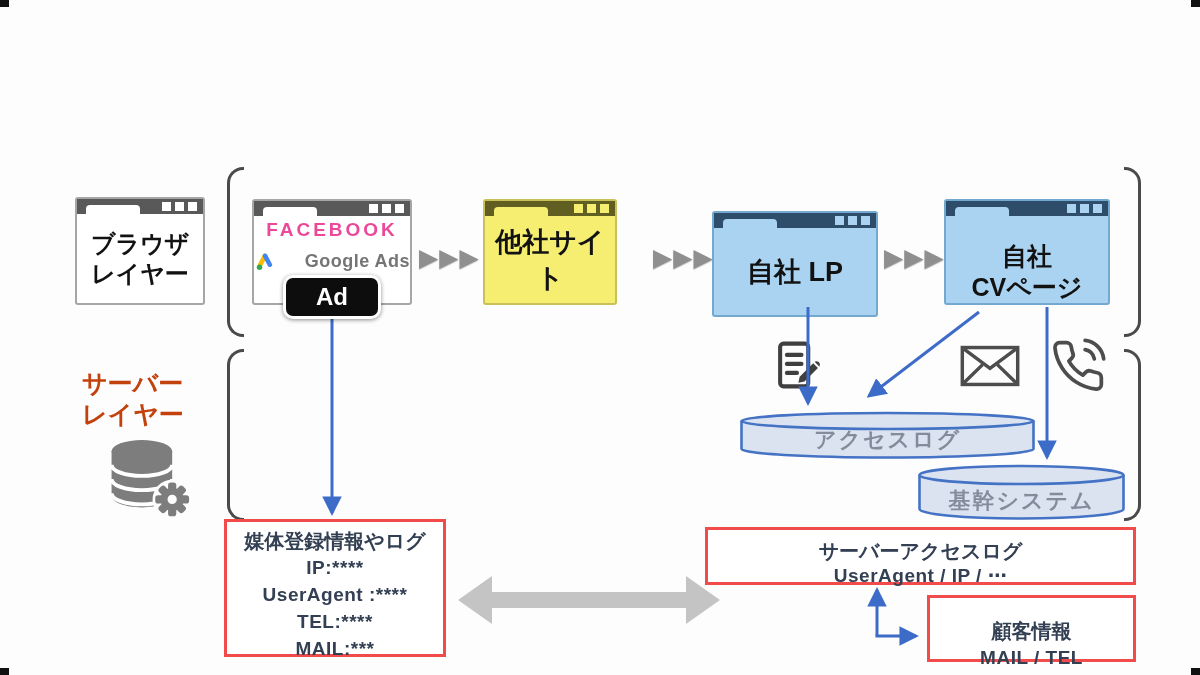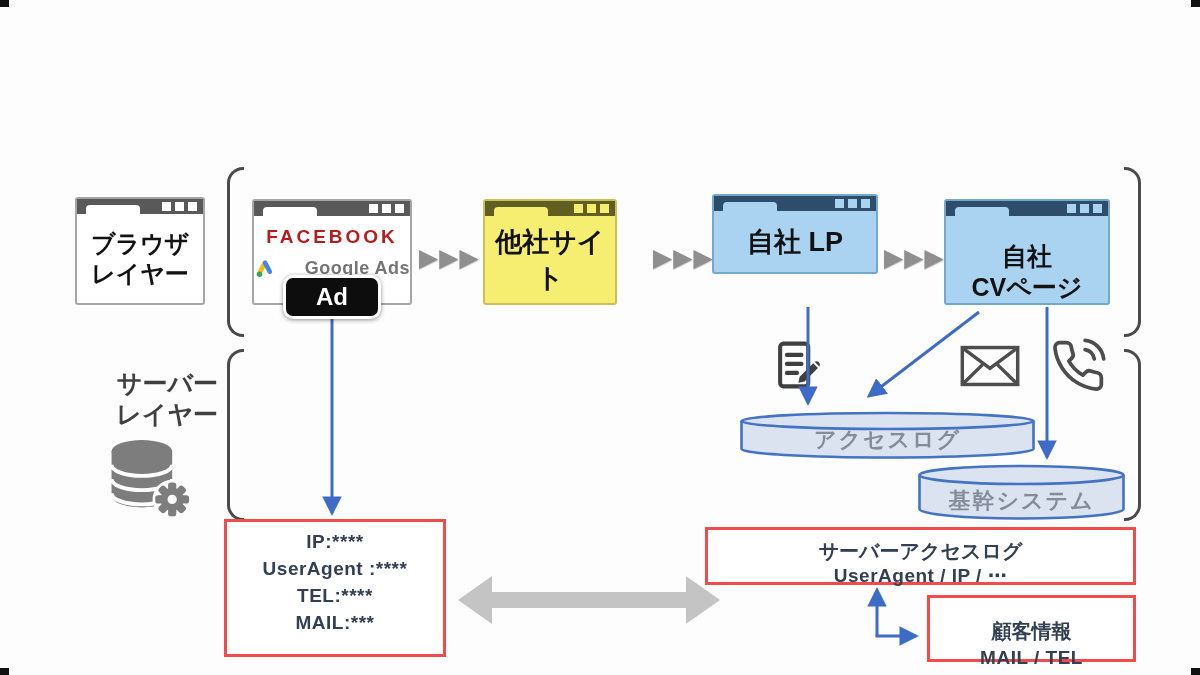--- a/index.html
+++ b/index.html
@@ -14,38 +14,38 @@
         border-radius:3px;box-sizing:border-box;}
   .bwin .bar{position:relative;height:15px;background:var(--bar,#595959);}
   .bwin .tab{position:absolute;left:9px;bottom:0;width:54px;height:9px;background:var(--body,#fff);
              border-radius:4px 4px 0 0;}
   .bwin .dots{position:absolute;right:6px;top:3px;display:flex;gap:4px;}
   .bwin .dots i{width:9px;height:9px;background:var(--body,#fff);display:block;}
   .bwin .bodytxt{position:absolute;left:0;right:0;top:15px;bottom:0;display:flex;
                  flex-direction:column;align-items:center;justify-content:center;
                  font-weight:bold;color:#121212;text-align:center;}
   
-  .fb-name{margin-top:10px;text-align:center;font-weight:bold;font-size:19px;
-           letter-spacing:3px;color:#b91c1c;}
+  .fb-name{margin-top:3px;text-align:center;font-weight:bold;font-size:19px;
+           letter-spacing:3px;color:#ec4899;}
   .gads-row{display:flex;align-items:center;justify-content:space-between;margin-top:9px;}
   .gads-text{font-size:18px;font-weight:bold;color:#757575;letter-spacing:0.5px;}
   .ad-badge{position:absolute;left:50%;transform:translateX(-50%);top:74px;width:92px;height:38px;
             background:#0d0d0d;border:3px solid #fff;border-radius:10px;box-shadow:0 1px 4px rgba(0,0,0,.45);
             display:flex;align-items:center;justify-content:center;color:#fff;
             font-size:24px;font-weight:bold;z-index:5;}
   
   .chev{position:absolute;color:#8f8f8f;font-size:25px;letter-spacing:1px;
         text-shadow:0 1px 1px rgba(0,0,0,.25);}
   
   .bracket{position:absolute;width:17px;box-sizing:border-box;}
   .bracket.l{border:3px solid #4a4a4a;border-right:none;border-radius:16px 0 0 16px;}
   .bracket.r{border:3px solid #4a4a4a;border-left:none;border-radius:0 16px 16px 0;}
   
-  .layer-label{position:absolute;font-weight:bold;color:#404040;font-size:25px;
-               line-height:31px;text-align:right;}
+  .layer-label{position:absolute;font-weight:bold;color:#c2410c;font-size:25px;
+               line-height:31px;text-align:left;}
   
   .cyl{position:absolute;}
   .cyl .lbl{position:absolute;left:0;right:0;text-align:center;font-size:22px;
             font-weight:bold;color:#848c9b;letter-spacing:2px;}
   
   .redbox{position:absolute;border:3px solid #f24b4b;background:#fff;box-sizing:border-box;
           color:#333f52;font-weight:bold;text-align:center;}
   .redbox .t{font-size:20px;line-height:26px;}
   .redbox .r{font-size:19px;line-height:27px;letter-spacing:0.5px;}
   .icon{position:absolute;}
@@ -139,21 +139,21 @@
           <i></i>
         </div>
     </div>
     <div class="bodytxt" style="font-size:27px;">
       <span>他社サイト</span>
     </div>
   </div>
 
   <span class="chev" style="left:653px;top:243px">▶▶▶</span>
 
-  <div class="bwin" style="left:712px;top:194px;width:166px;height:80px;--body:#a9d3f1;--bar:#2e4d6b;--edge:#74a9cf">
+  <div class="bwin" style="left:712px;top:211px;width:166px;height:106px;--body:#a9d3f1;--bar:#2e4d6b;--edge:#74a9cf">
     <div class="bar">
       <div class="tab"></div>
       <div class="dots">
           <i></i>
           <i></i>
           <i></i>
         </div>
     </div>
     <div class="bodytxt" style="font-size:27px;">
       <span>自社 LP</span>
@@ -237,20 +237,21 @@
 
   <div class="cyl" style="left:917px;top:464px;width:209px;height:58px">
     <svg viewBox="0 0 209 58" width="209" height="58">
       <path d="M2.5 11 L2.5 45 A102 9.5 0 0 0 206.5 45 L206.5 11" fill="#dbe3f1" stroke="#4472c4" stroke-width="2.6"></path>
       <ellipse cx="104.5" cy="11" rx="102" ry="9" fill="#dbe3f1" stroke="#4472c4" stroke-width="2.6"></ellipse>
     </svg>
     <span class="lbl" style="top:22px">基幹システム</span>
   </div>
 
   <div class="redbox" style="left:224px;top:519px;width:222px;height:138px;padding-top:6px">
+    <div class="t">媒体登録情報やログ</div>
     <div class="r">IP:****</div>
     <div class="r">UserAgent :****</div>
     <div class="r">TEL:****</div>
     <div class="r">MAIL:***</div>
   </div>
 
   <div class="redbox" style="left:705px;top:527px;width:431px;height:58px;padding-top:8px">
     <div class="t">サーバーアクセスログ</div>
     <div class="r" style="line-height:24px">UserAgent / IP / ⋯</div>
   </div>

